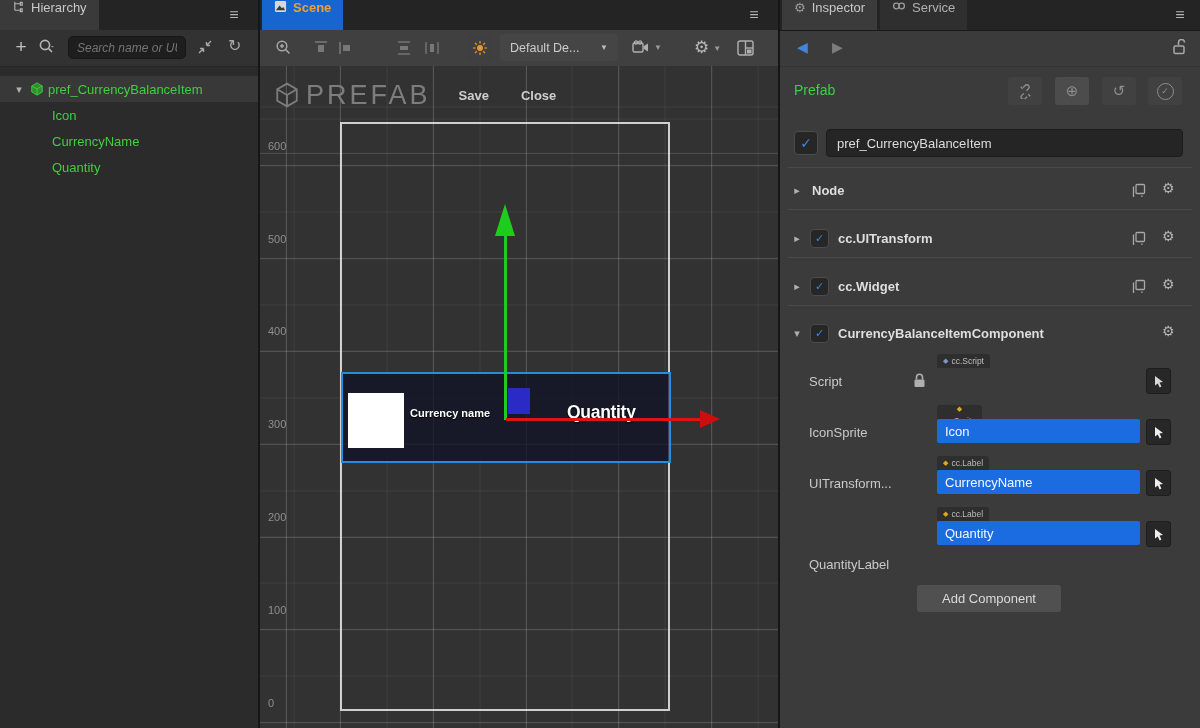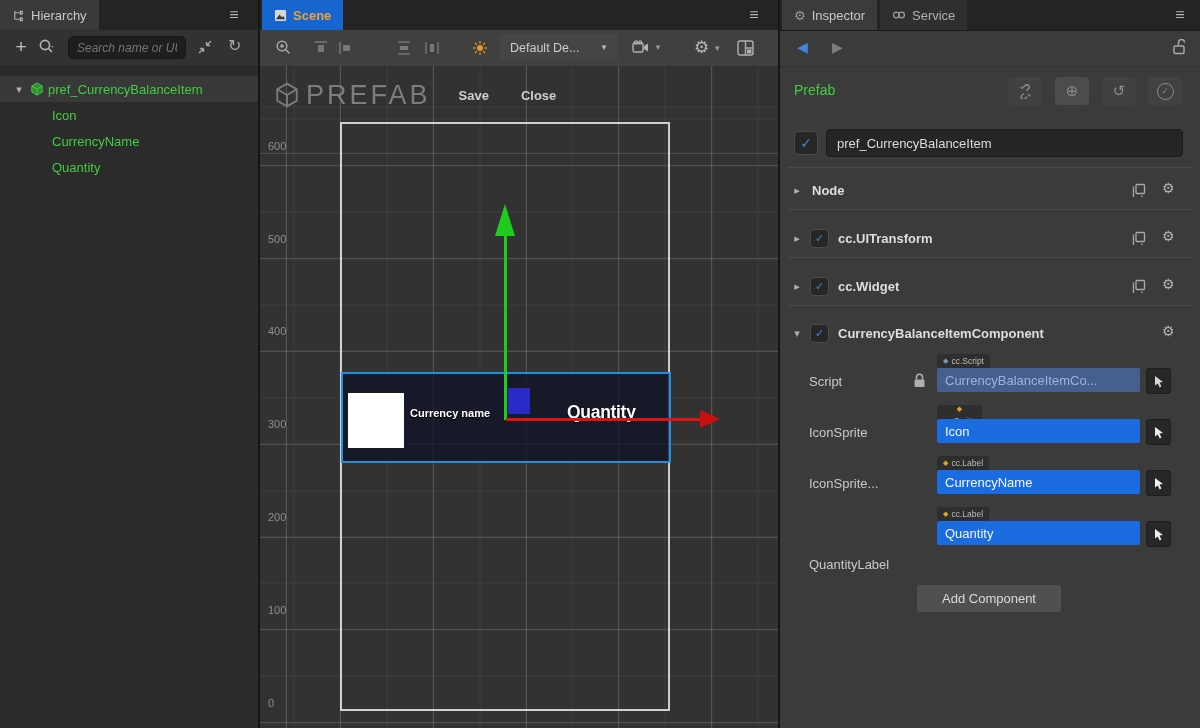--- a/index.html
+++ b/index.html
@@ -1,20 +1,20 @@
 <!DOCTYPE html>
 <html><head>
 <meta charset="utf-8">
 <style>
   html,body{margin:0;padding:0;background:#1b1b1b;width:1200px;height:728px;overflow:hidden;
     font-family:"Liberation Sans","DejaVu Sans",sans-serif;-webkit-font-smoothing:antialiased;}
   .abs{position:absolute;}
   .panel{position:absolute;top:0;height:728px;overflow:hidden;}
   .tabbar{position:absolute;left:0;top:0;right:0;height:30px;background:#242424;border-bottom:1px solid #1a1a1a;}
-  .tab{position:absolute;top:0;height:30px;display:flex;align-items:center;gap:6px;padding:0 12px;box-sizing:border-box;
+  .tab{position:absolute;top:0;height:30px;display:flex;align-items:flex-start;gap:6px;padding:0 12px;box-sizing:border-box;
     font-size:13px;color:#c8c8c8;}
   .hamburger{position:absolute;top:4px;width:24px;height:22px;color:#b5b5b5;font-size:16px;text-align:center;line-height:22px;cursor:pointer;}
   .icon{display:inline-flex;align-items:center;justify-content:center;color:#9a9a9a;}
   svg{display:block;}
   .divider{position:absolute;top:0;width:2px;height:728px;background:#161616;}
 
   
   #hierarchy{left:0;width:258px;background:#2b2b2b;}
   #hierarchy .toolbar{position:absolute;left:0;top:30px;right:0;height:36px;background:#323232;border-bottom:1px solid #242424;}
   .search-box{position:absolute;left:68px;top:6px;width:118px;height:23px;background:#1e1e1e;border:1px solid #171717;border-radius:5px;
@@ -368,44 +368,41 @@
   <span class="abs" style="left:133px;top:373px;">
     <svg width="13" height="15" viewBox="0 0 13 15">
         <rect x="1.5" y="6.5" width="10" height="7.5" rx="1.2" fill="#b0b0b0"></rect>
         <path d="M3.5 6.5 V4.3 a3 3 0 0 1 6 0 V6.5" fill="none" stroke="#b0b0b0" stroke-width="1.6"></path>
       </svg>
   </span>
   <div class="badge" style="top:354px;">
     <span class="diam" style="color:#7d97bd;">◆</span>
     <span>cc.Script</span>
   </div>
-  <div class="ref-field ref-script" style="top:368px;">
-    <span style="overflow:hidden;white-space:nowrap;">CurrencyBalanceItemCo...</span>
-  </div>
   <div class="picker" style="top:368px;">
     <svg width="12" height="13" viewBox="0 0 12 13">
         <path d="M2 1 L10 7 L6.5 7.6 L8.4 11.6 L6.7 12.4 L4.8 8.4 L2 10.6 Z" fill="#d8d8d8"></path>
       </svg>
   </div>
 
   <div class="prop-label" style="top:425px;">IconSprite</div>
   <div class="badge" style="top:405px;flex-direction:column;">
     <span class="diam" style="color:#d9a81e;">◆</span>
     <span>cc.Sprite</span>
   </div>
   <div class="ref-field ref-blue" style="top:419px;">
     <span>Icon</span>
   </div>
   <div class="picker" style="top:419px;">
     <svg width="12" height="13" viewBox="0 0 12 13">
         <path d="M2 1 L10 7 L6.5 7.6 L8.4 11.6 L6.7 12.4 L4.8 8.4 L2 10.6 Z" fill="#eeeeee"></path>
       </svg>
   </div>
 
-  <div class="prop-label" style="top:476px;">IconSprite...</div>
+  <div class="prop-label" style="top:476px;">UITransform...</div>
   <div class="badge" style="top:456px;">
     <span class="diam" style="color:#d9a81e;">◆</span>
     <span>cc.Label</span>
   </div>
   <div class="ref-field ref-blue" style="top:470px;">
     <span>CurrencyName</span>
   </div>
   <div class="picker" style="top:470px;">
     <svg width="12" height="13" viewBox="0 0 12 13">
         <path d="M2 1 L10 7 L6.5 7.6 L8.4 11.6 L6.7 12.4 L4.8 8.4 L2 10.6 Z" fill="#eeeeee"></path>

